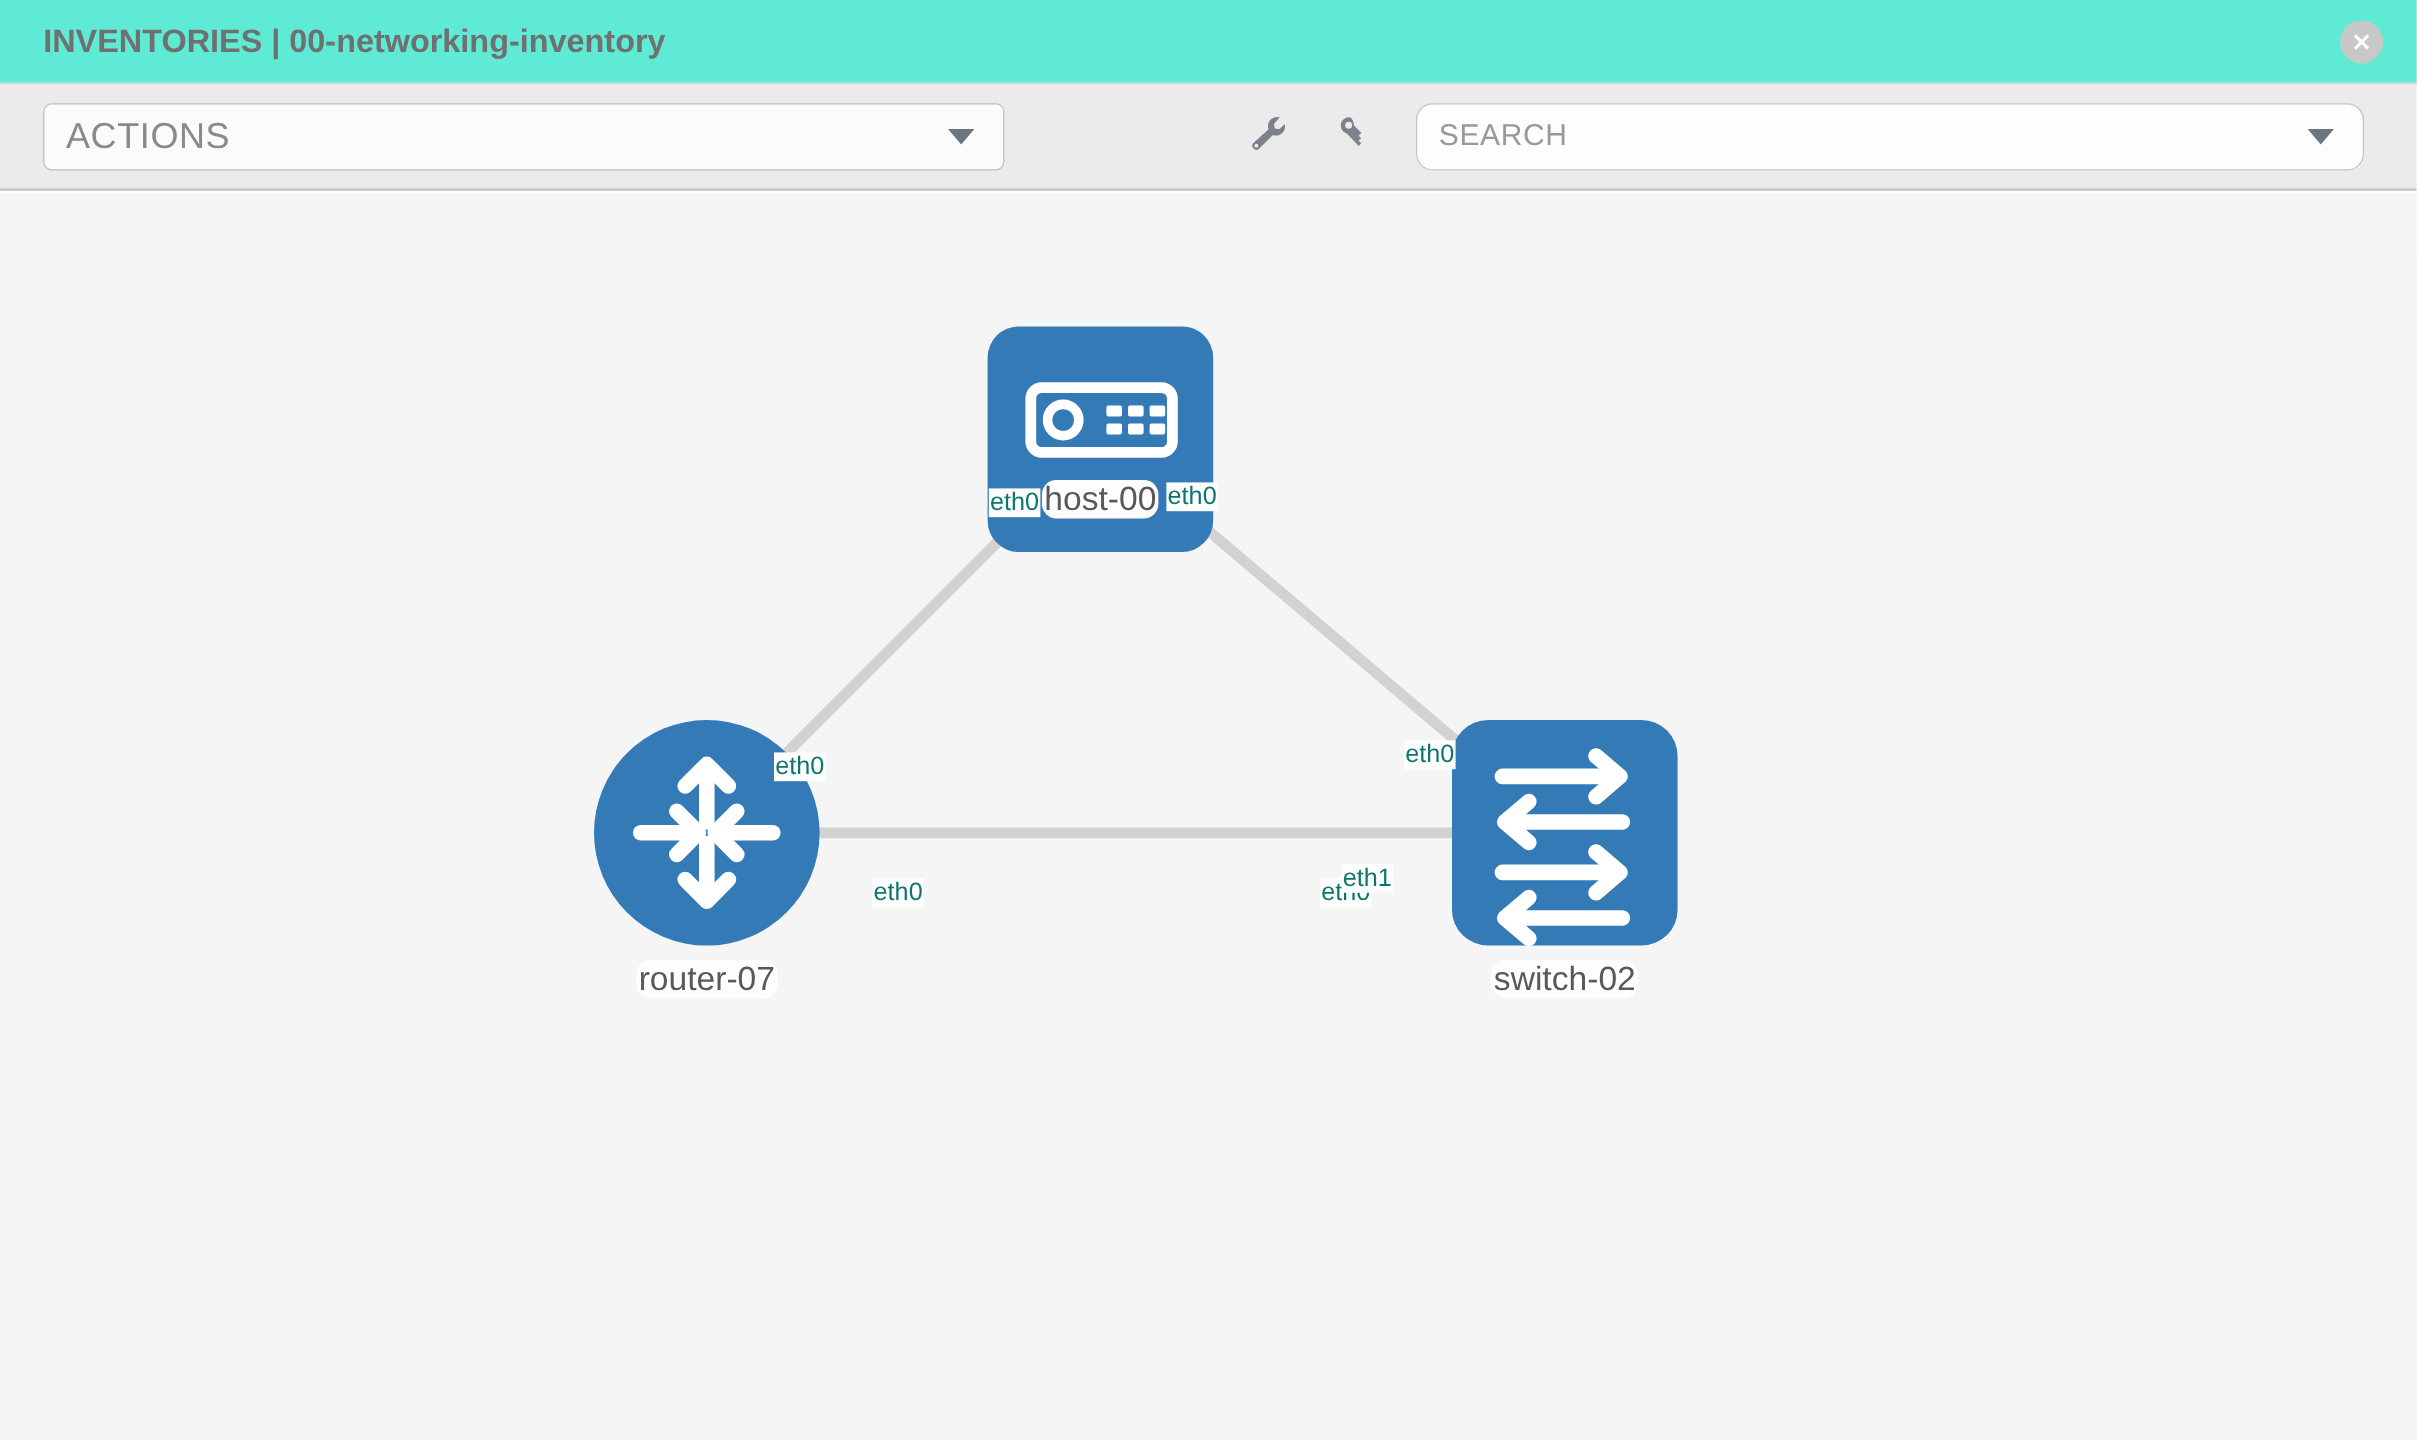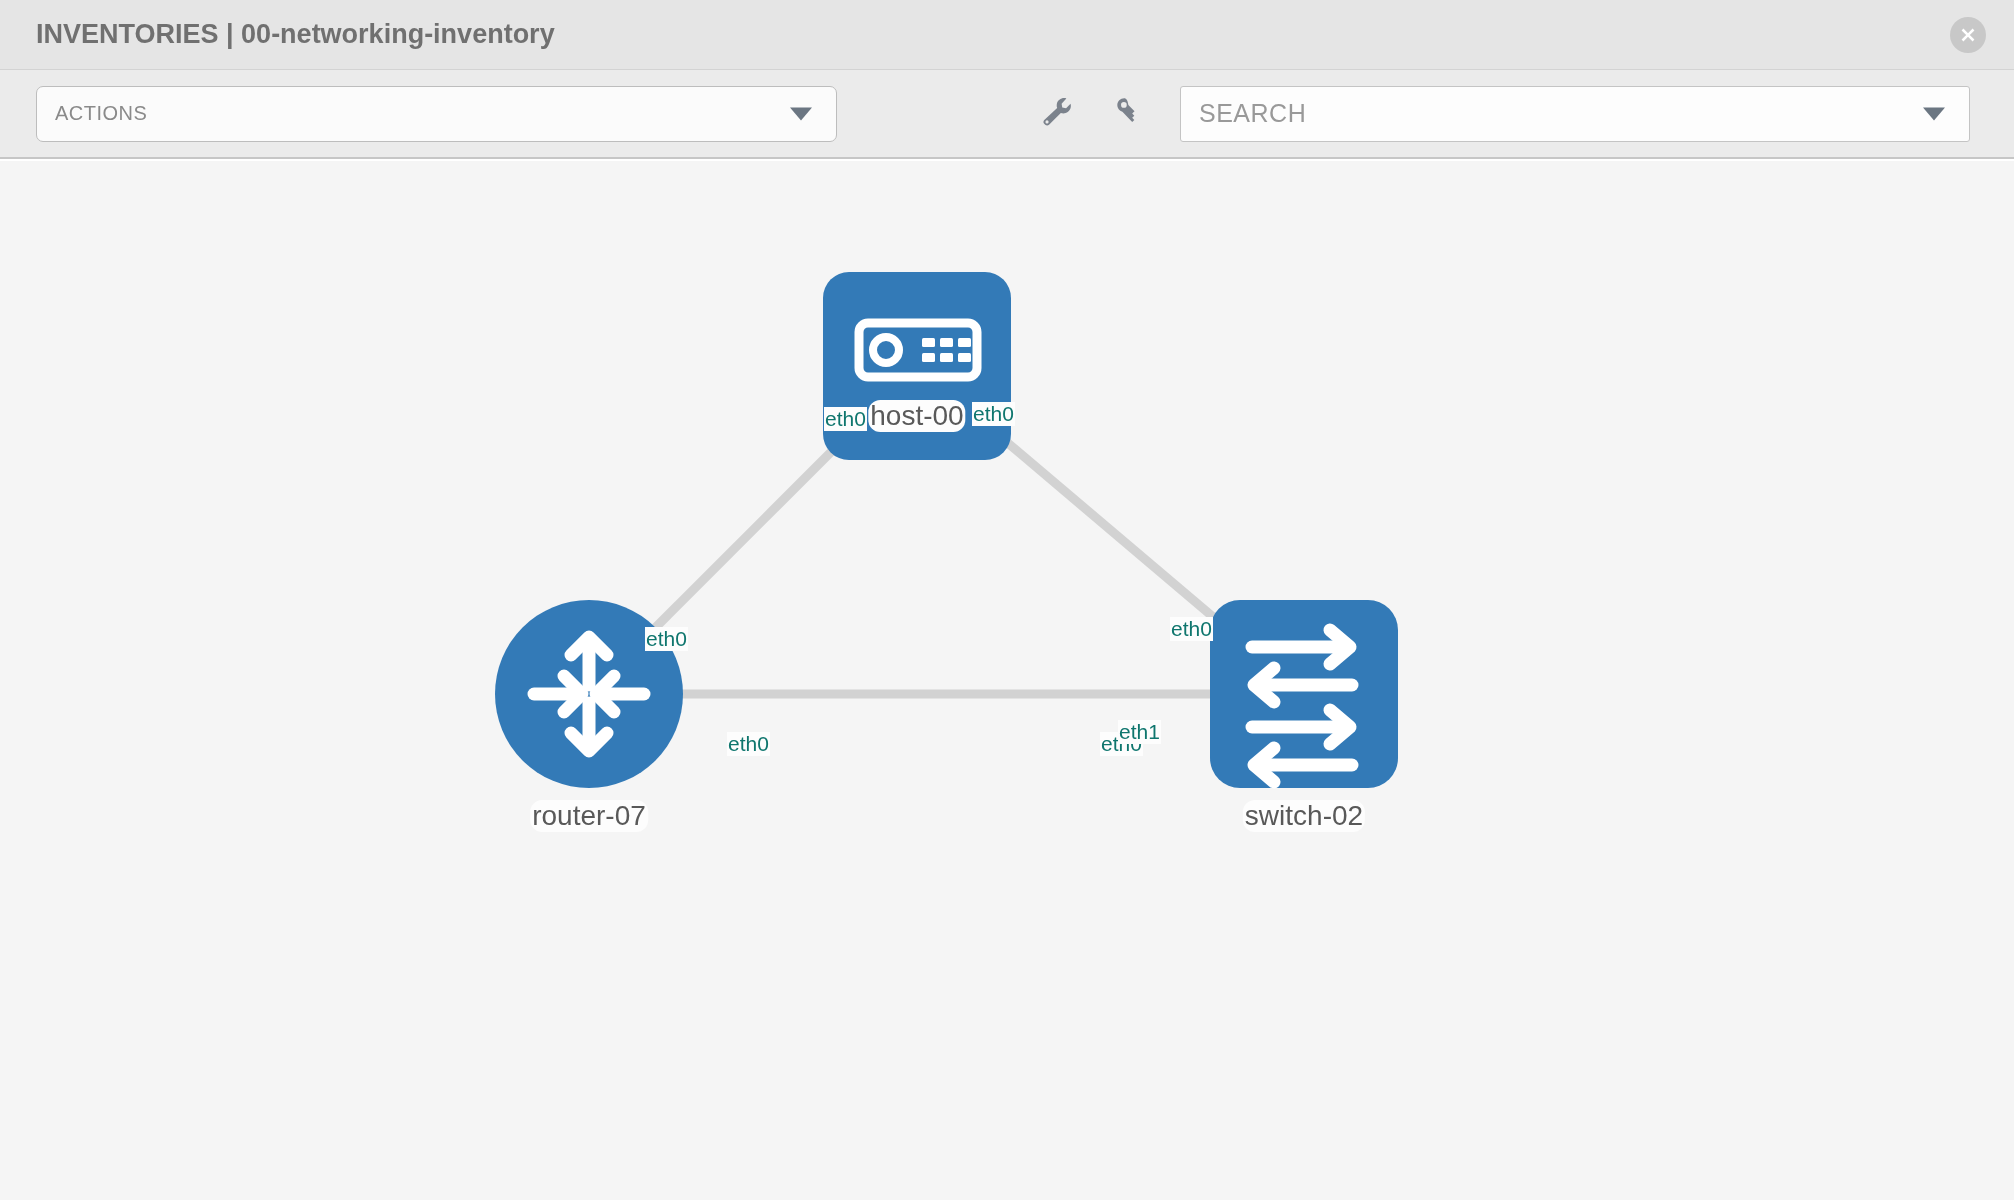--- a/index.html
+++ b/index.html
@@ -8,21 +8,21 @@
     font-family: "Liberation Sans", sans-serif;
     background: #ffffff;
     overflow: hidden;
   }
   #app { position: relative; width: 2014px; height: 1200px; }
 
   
   .header {
     position: absolute; top: 0; left: 0;
     width: 2014px; height: 69px;
-    background: #e5e5e5;
+    background: #5eead4;
     display: flex; align-items: center;
   }
   .header-title {
     margin-left: 36px;
     font-size: 27px;
     font-weight: bold;
     color: #707070;
     letter-spacing: 0px;
     white-space: nowrap;
   }
@@ -50,21 +50,21 @@
     width: 801px; height: 56px;
     background: #fbfbfb;
     border: 1px solid #bdbdbd;
     border-radius: 7px;
     display: flex; align-items: center;
     position: relative;
     cursor: pointer;
   }
   .actions-select .label {
     margin-left: 18px;
-    font-size: 20px;
+    font-size: 30px;
     color: #8a8a8a;
     letter-spacing: 0.5px;
   }
   .caret {
     position: absolute; right: 24px; top: 50%;
     transform: translateY(-50%);
     width: 0; height: 0;
     border-left: 11px solid transparent;
     border-right: 11px solid transparent;
     border-top: 13px solid #6b7682;
@@ -74,21 +74,21 @@
     transform: translateY(-50%);
     display: flex; align-items: center; gap: 38px;
   }
   .tool-icons .ic { cursor: pointer; display: block; }
   .search-box {
     position: absolute; left: 1180px; top: 50%;
     transform: translateY(-50%);
     width: 790px; height: 56px;
     background: #fdfdfd;
     border: 1px solid #c4c4c4;
-    border-radius: 3px;
+    border-radius: 14px;
     display: flex; align-items: center;
     cursor: text;
   }
   .search-box .label {
     margin-left: 18px;
     font-size: 25px;
     color: #999999;
     letter-spacing: 0.5px;
   }
 

